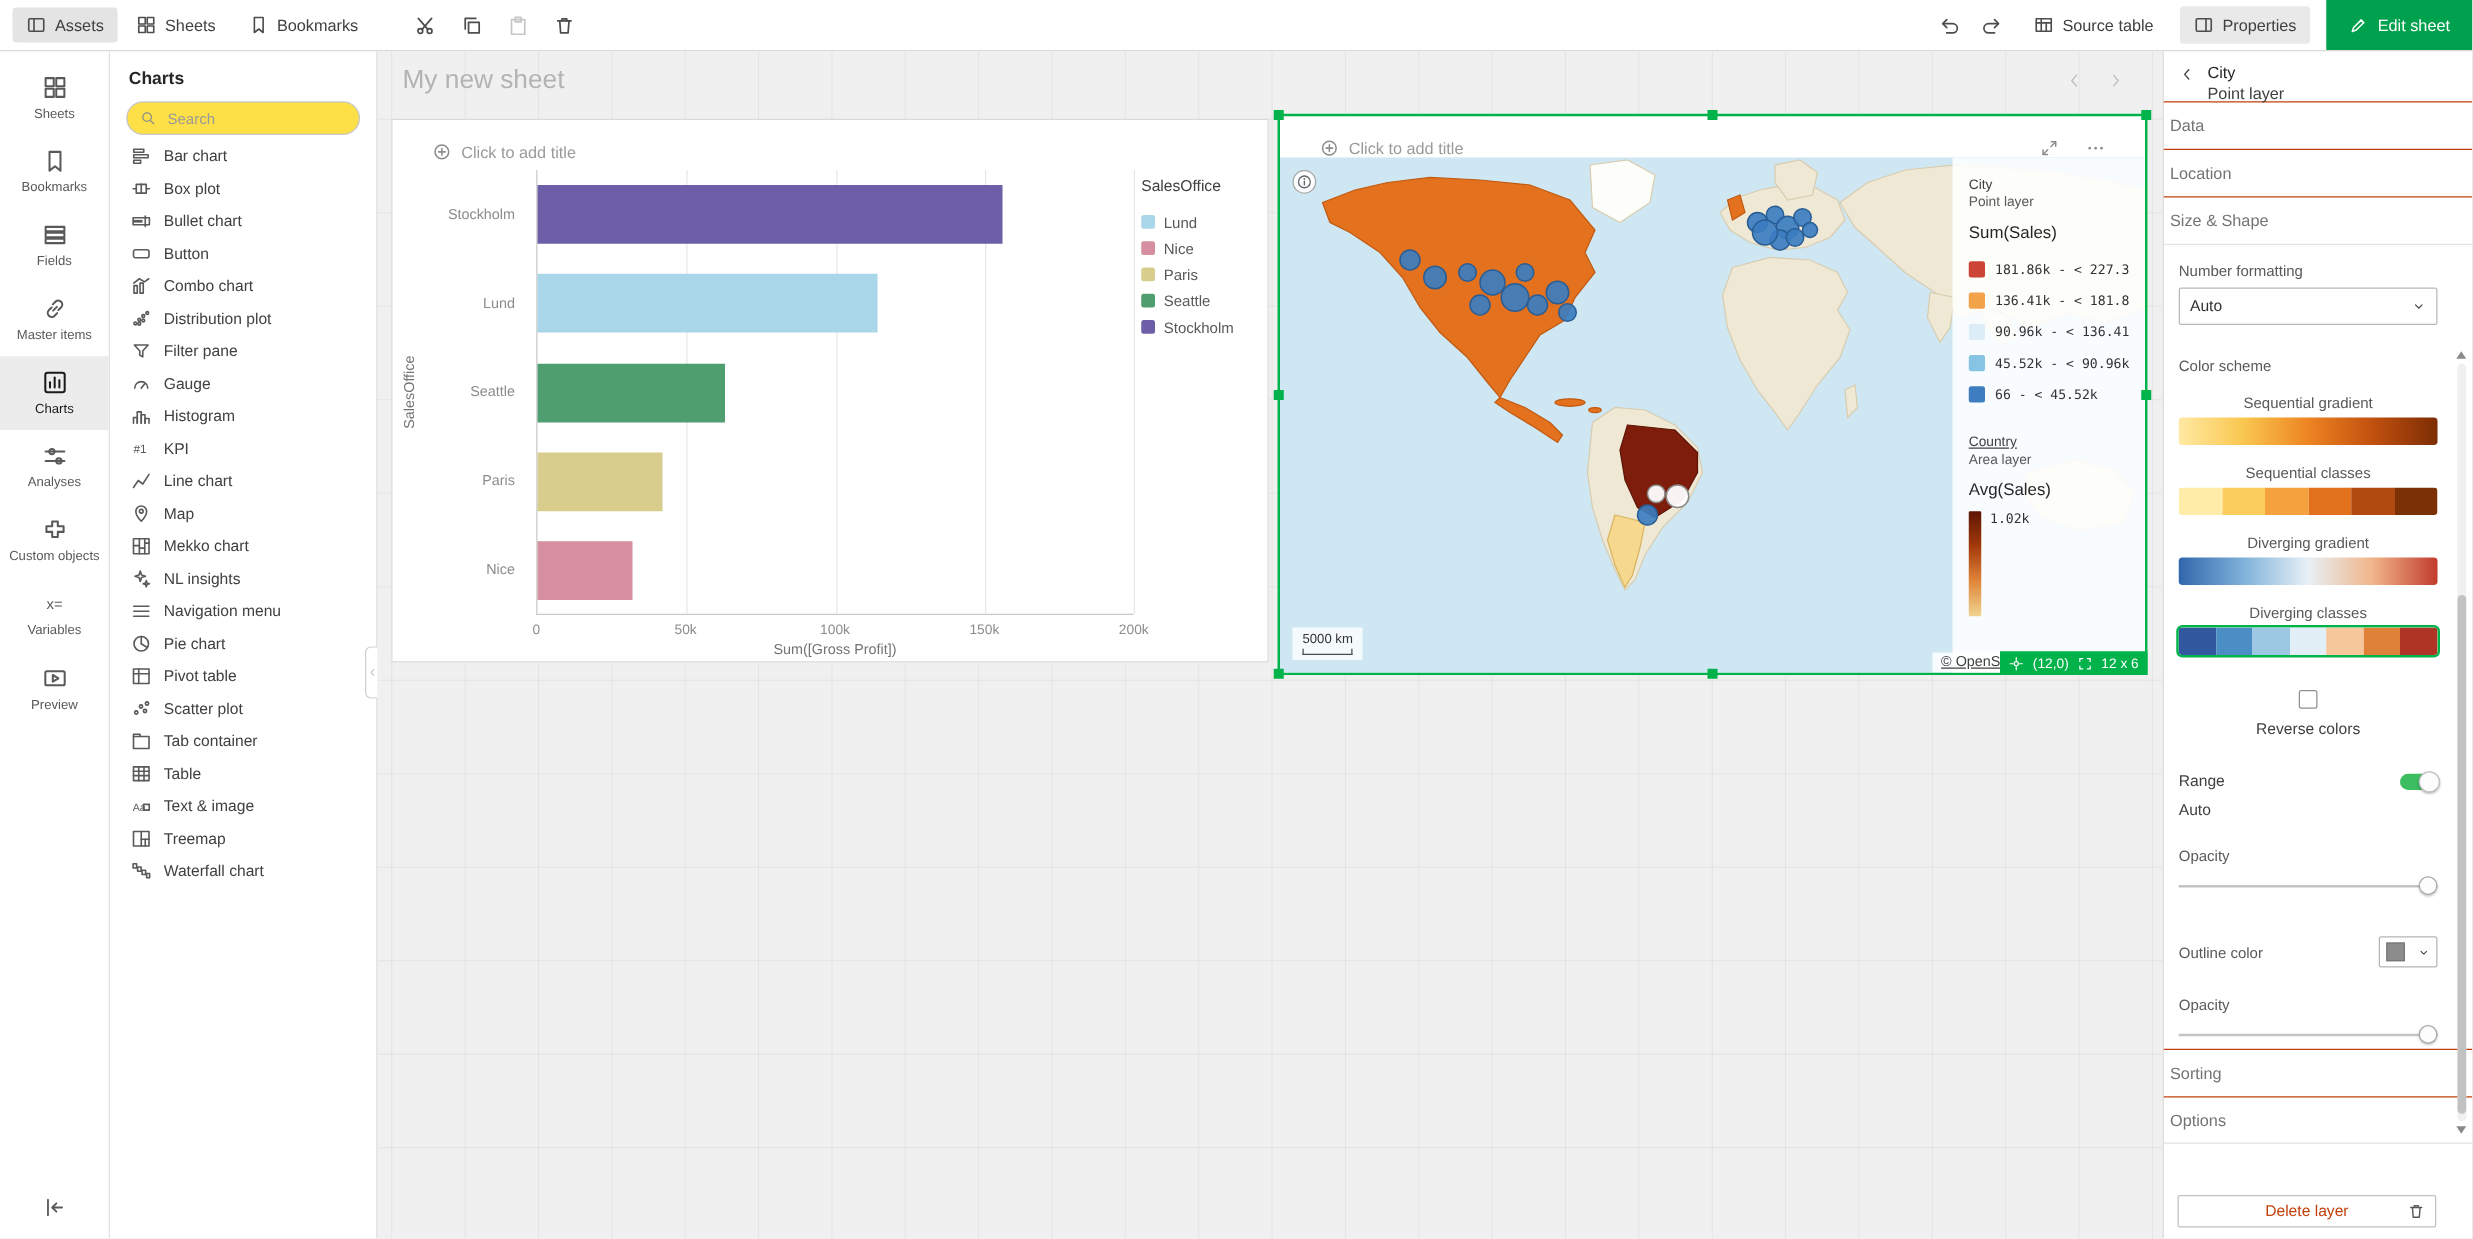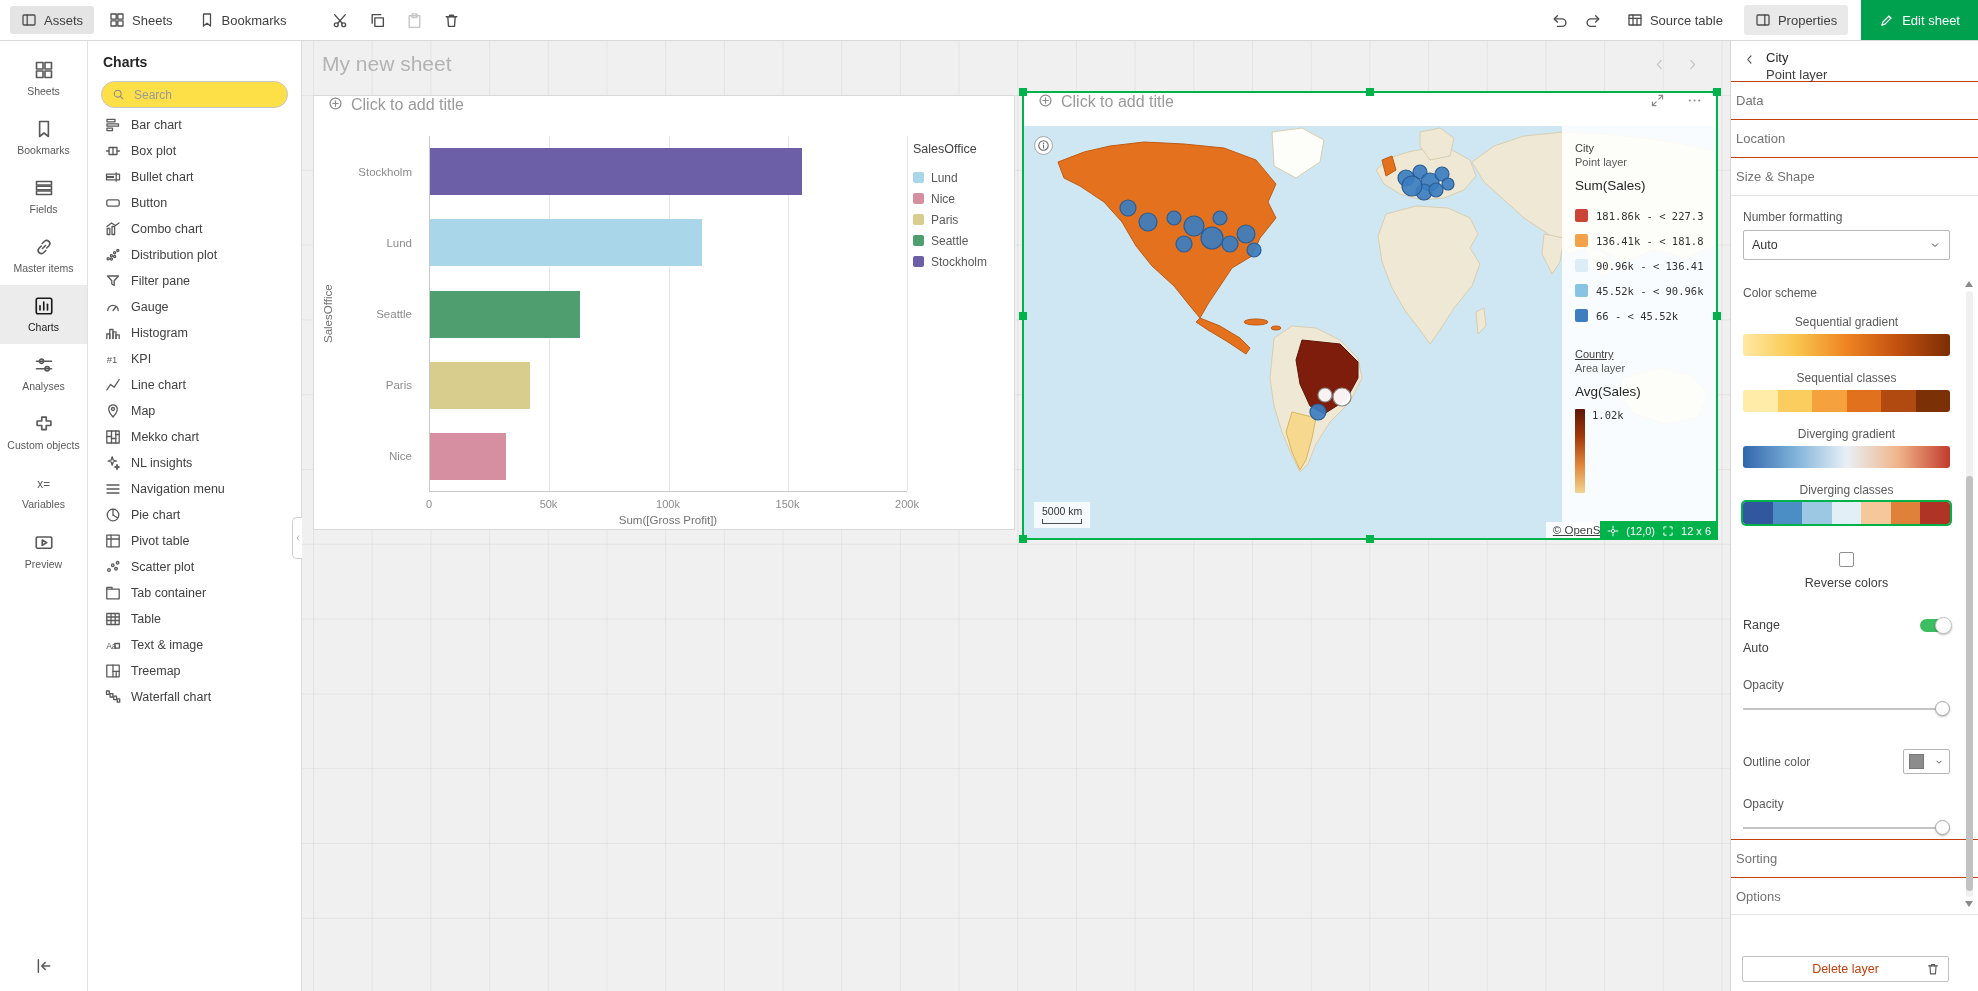--- a/index.html
+++ b/index.html
@@ -46,21 +46,21 @@
   .cp-collapse .icn{width:8px;height:8px;}
 
   
   #canvas{position:absolute;left:302px;top:41px;right:248px;bottom:0;background-color:#f0f0f0;
     background-image:linear-gradient(to right, rgba(0,0,0,.05) 1px, transparent 1px),linear-gradient(to bottom, rgba(0,0,0,.05) 1px, transparent 1px);
     background-size:58.7px 74.8px;background-position:11px 54px;overflow:hidden;}
   .sheet-title{position:absolute;left:20px;top:11px;font-size:21px;color:#b3b3b3;}
   .sheet-nav{position:absolute;right:30px;top:16px;display:flex;gap:18px;color:#c4c4c4;}
   .sheet-nav .icn{width:15px;height:15px;stroke-width:1.6;}
 
-  .widget-header{height:33px;display:flex;align-items:flex-start;gap:8px;padding:0 14px;color:#9a9a9a;font-size:16px;}
+  .widget-header{height:33px;display:flex;align-items:flex-end;gap:8px;padding:0 32px;color:#9a9a9a;font-size:13px;}
   .widget-header .icn{width:15px;height:15px;color:#8c8c8c;}
   .widget-header .spacer{flex:1;}
   .wh-ic{width:17px;height:17px;color:#595959;margin-left:14px;}
 
   
   #barWidget{position:absolute;left:11px;top:54px;width:702px;height:435px;background:#fff;border:1px solid #d9d9d9;}
   .y-title{position:absolute;left:8px;top:40px;height:356px;display:flex;align-items:center;justify-content:center;writing-mode:vertical-rl;transform:rotate(180deg);font-size:11.5px;color:#737373;}
   #yLabels{position:absolute;left:0;top:40px;width:106px;height:356px;}
   .ylab{position:absolute;right:8px;left:0;height:71.2px;display:flex;align-items:center;justify-content:flex-end;font-size:11.5px;color:#8c8c8c;}
   #plotArea{position:absolute;left:115px;top:40px;width:478px;height:356px;border-left:1px solid #c9c9c9;border-bottom:1px solid #c9c9c9;}

